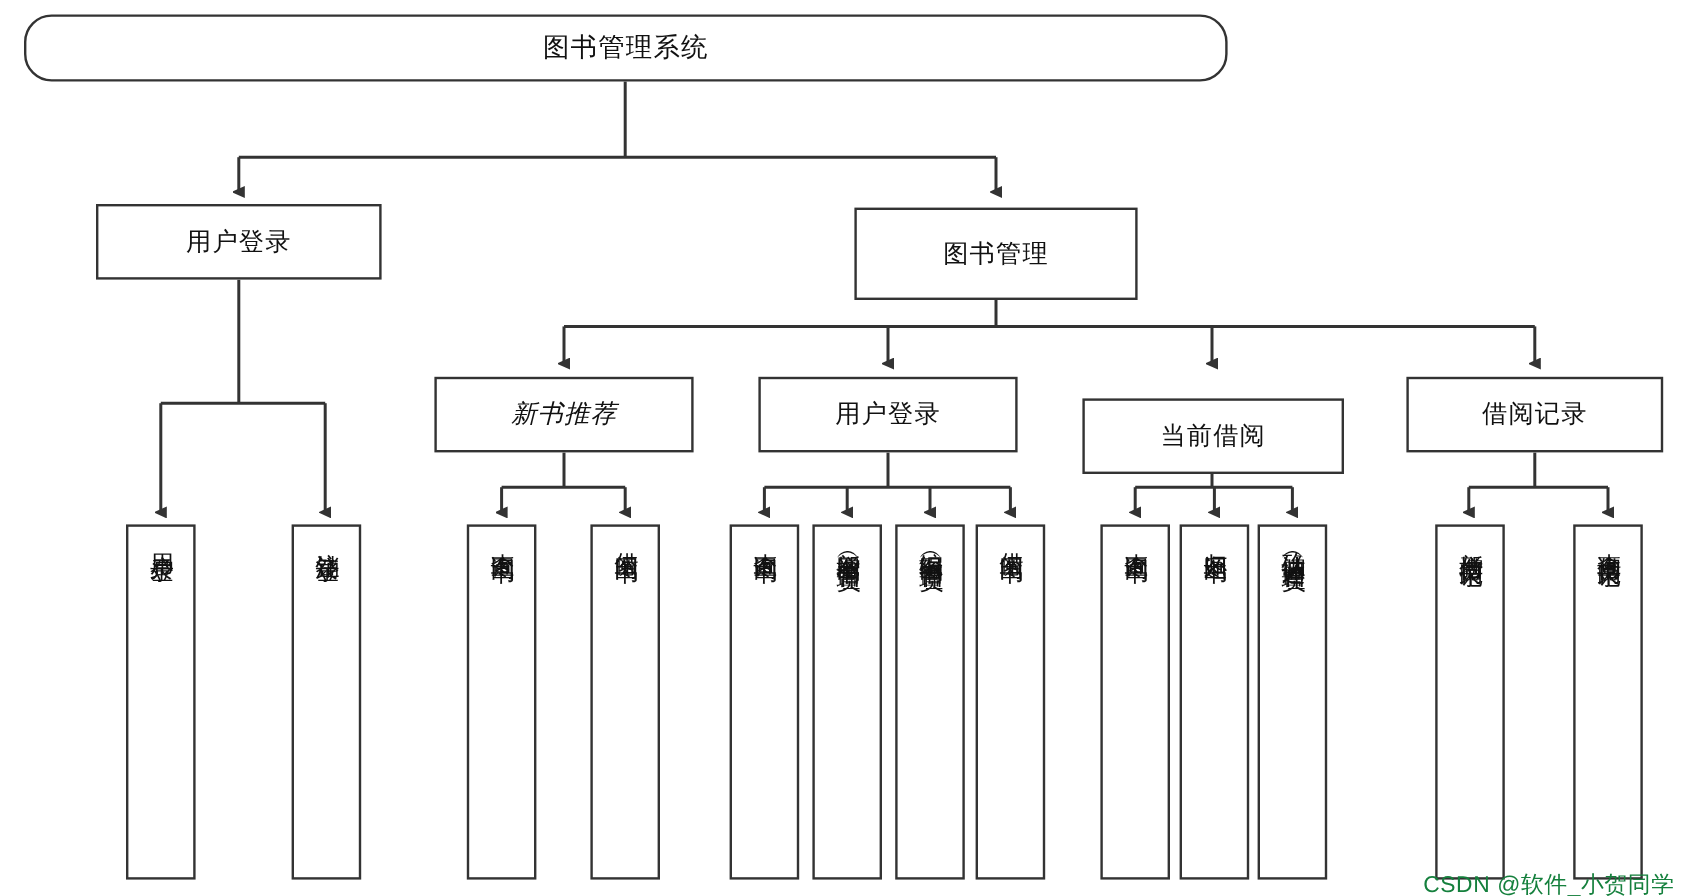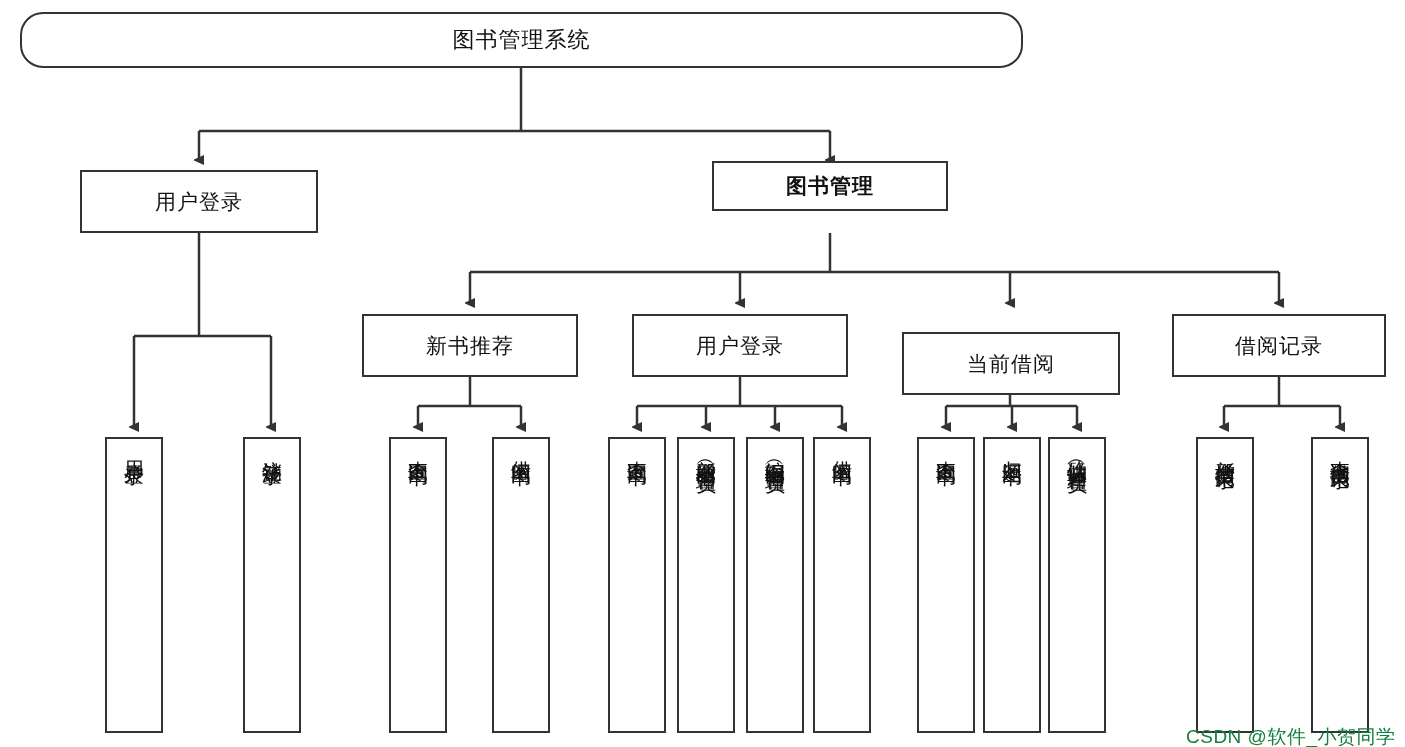--- a/index.html
+++ b/index.html
@@ -123,25 +123,25 @@
     </g>
   </svg>
 
   <div class="node horizontal root" style="left:20px; top:12px; width:1003px; height:56px;border-radius:23px;">
     <span>图书管理系统</span>
   </div>
 
   <div class="node horizontal" style="left:80px; top:170px; width:238px; height:63px;">
     <span>用户登录</span>
   </div>
-  <div class="node horizontal" style="left:712px; top:161px; width:236px; height:50px;font-weight:bold;">
+  <div class="node horizontal" style="left:712px; top:173px; width:236px; height:77px;">
     <span>图书管理</span>
   </div>
 
-  <div class="node horizontal" style="left:362px; top:314px; width:216px; height:63px;">
+  <div class="node horizontal" style="left:362px; top:314px; width:216px; height:63px;font-style:italic;">
     <span>新书推荐</span>
   </div>
   <div class="node horizontal" style="left:632px; top:314px; width:216px; height:63px;">
     <span>用户登录</span>
   </div>
   <div class="node horizontal" style="left:902px; top:314px; width:218px; height:63px;margin-top:18px;">
     <span>当前借阅</span>
   </div>
   <div class="node horizontal" style="left:1172px; top:314px; width:214px; height:63px;text-align:center;">
     <span>借阅记录</span>

